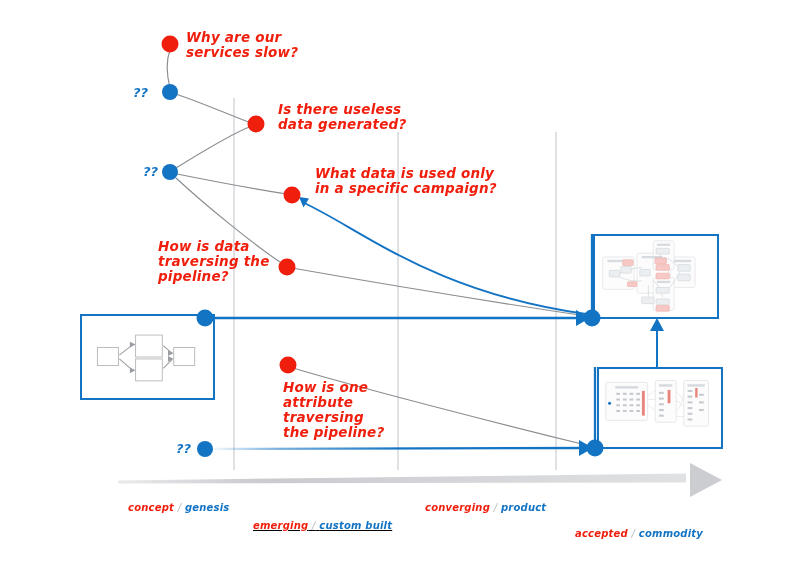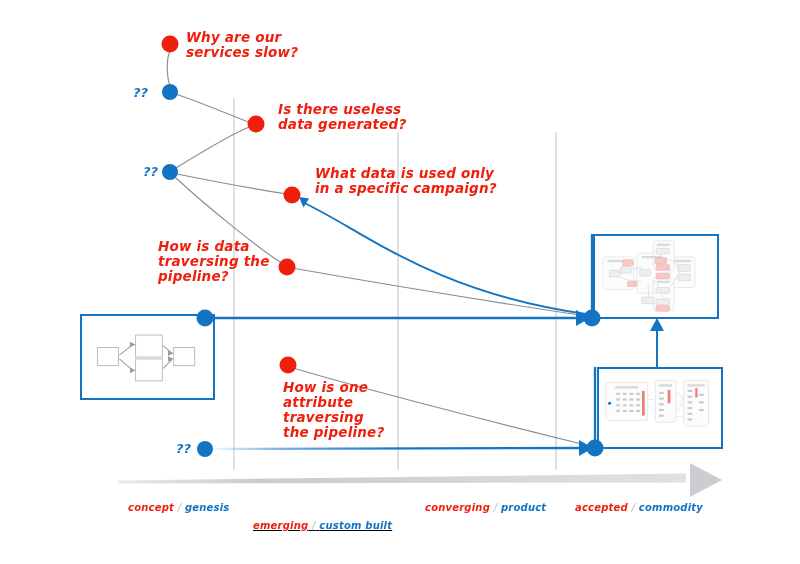--- a/index.html
+++ b/index.html
@@ -293,19 +293,19 @@
   <div class="axlab" style="left:253px;top:520px;text-decoration:underline;">
     <span class="r">emerging</span>
     <span class="s">/</span>
     <span class="b">custom built</span>
   </div>
   <div class="axlab" style="left:425px;top:502px;text-align:right;">
     <span class="r">converging</span>
     <span class="s">/</span>
     <span class="b">product</span>
   </div>
-  <div class="axlab" style="left:575px;top:502px;font-style:italic;">
+  <div class="axlab" style="left:575px;top:528px;font-style:italic;">
     <span class="r">accepted</span>
     <span class="s">/</span>
     <span class="b">commodity</span>
   </div>
 
 </div>
 
 </body></html>

